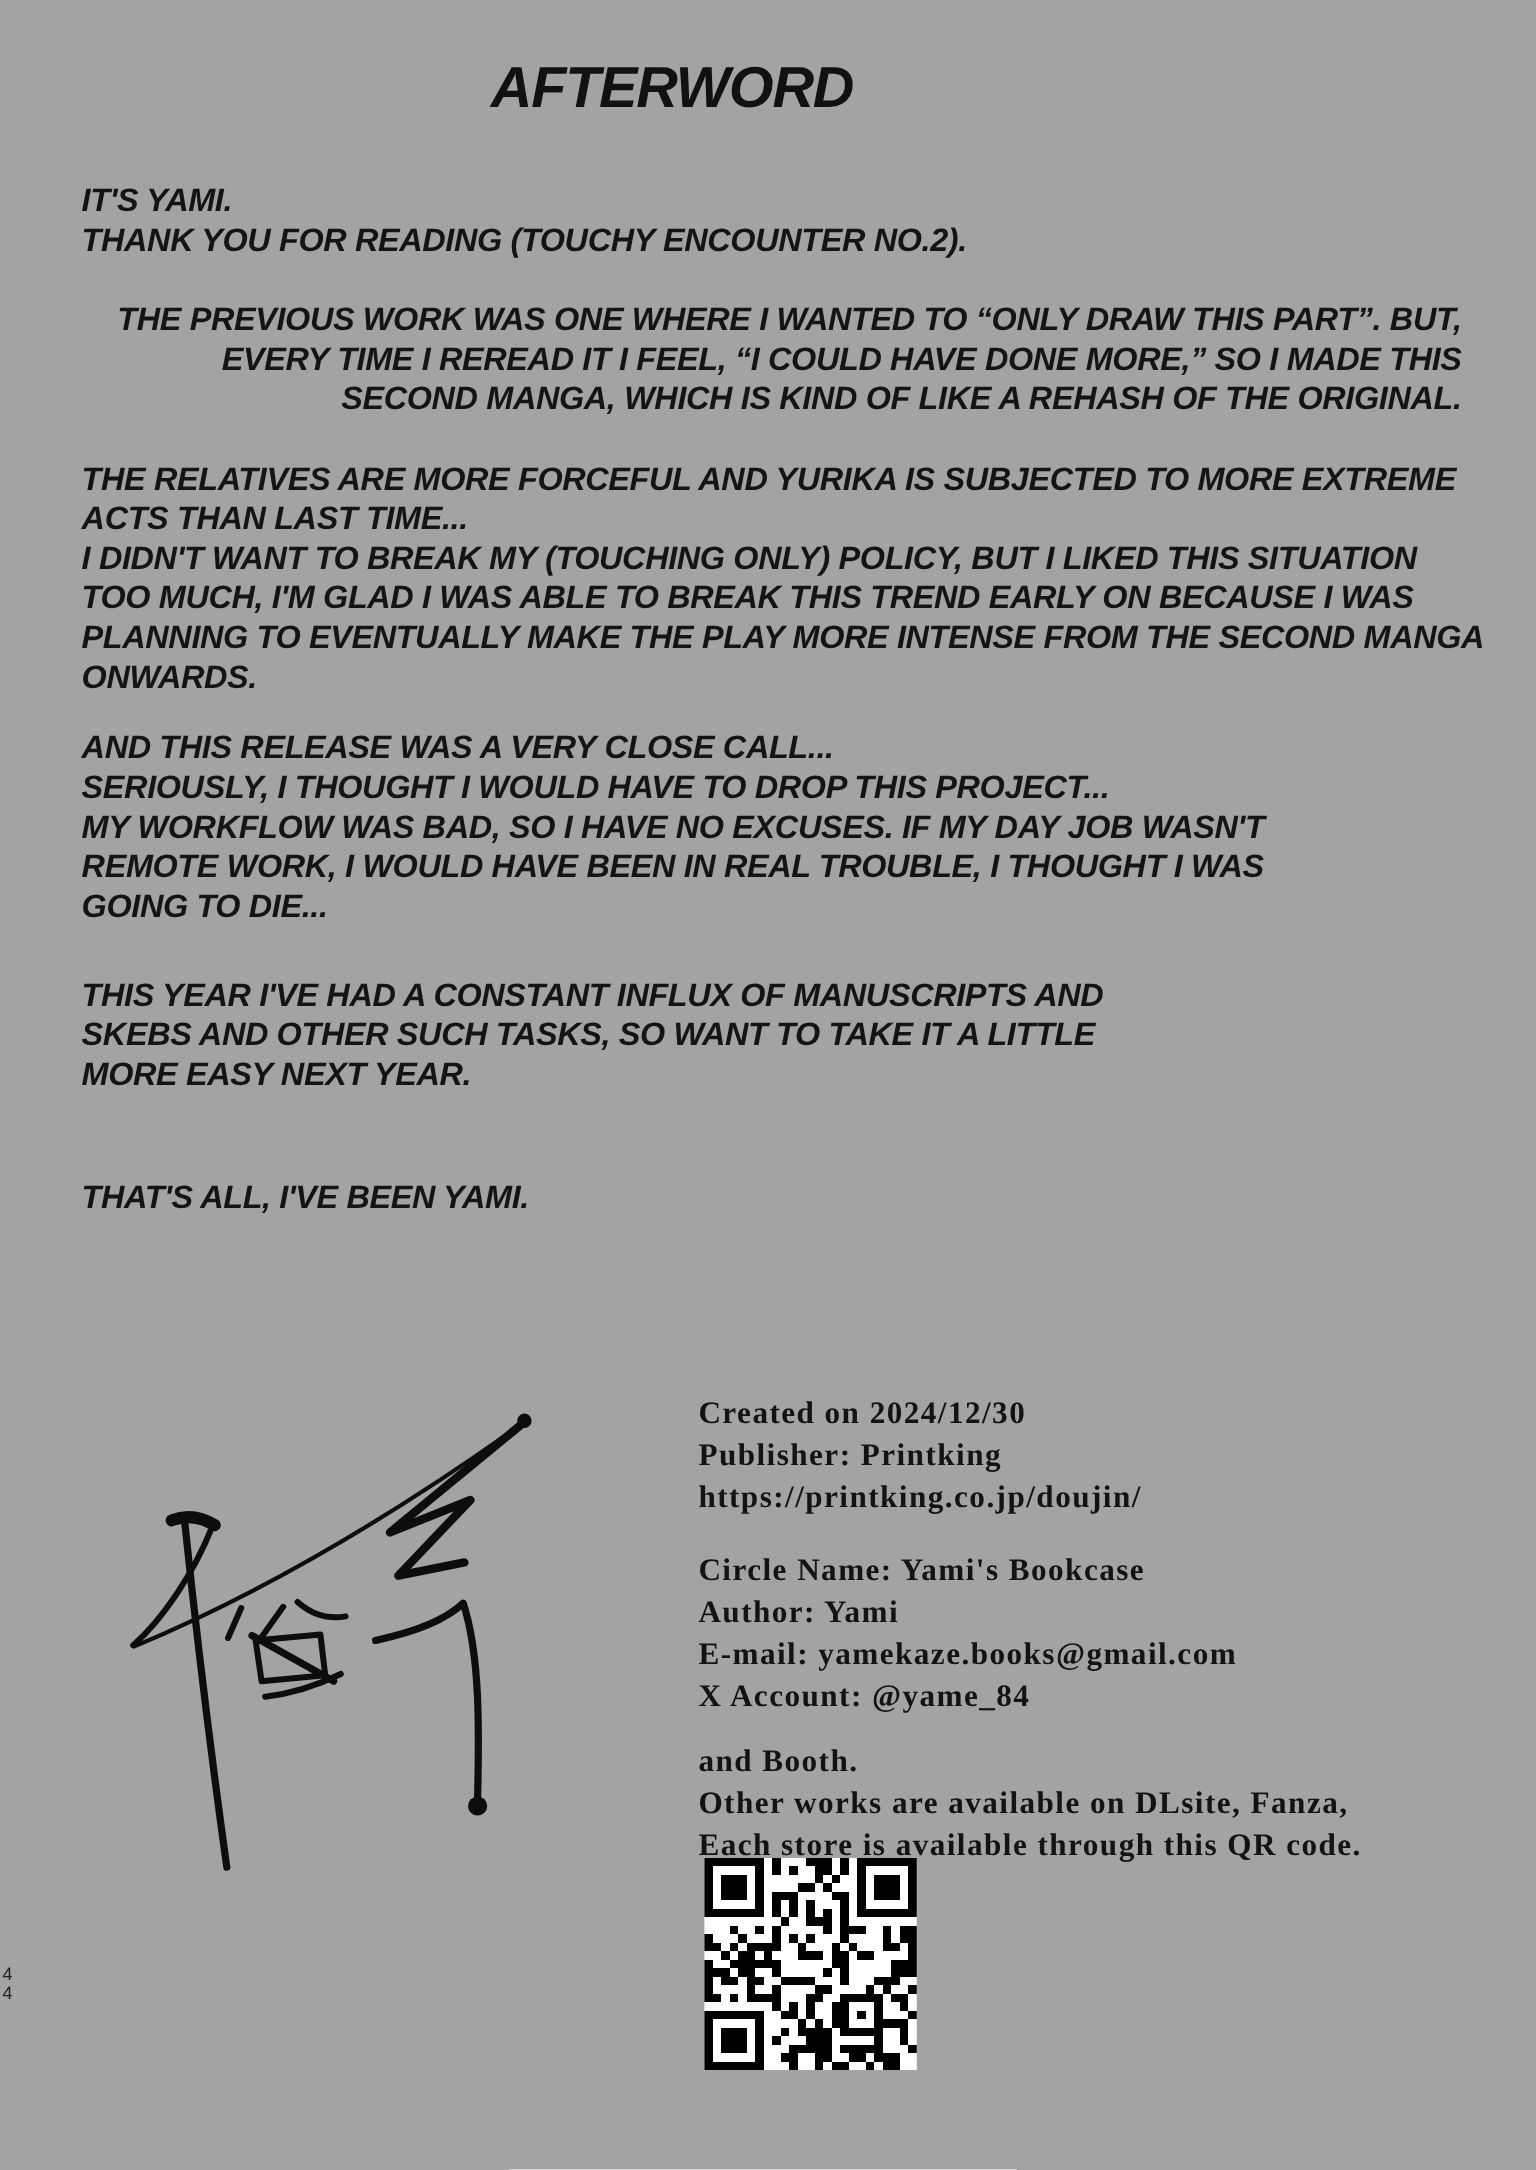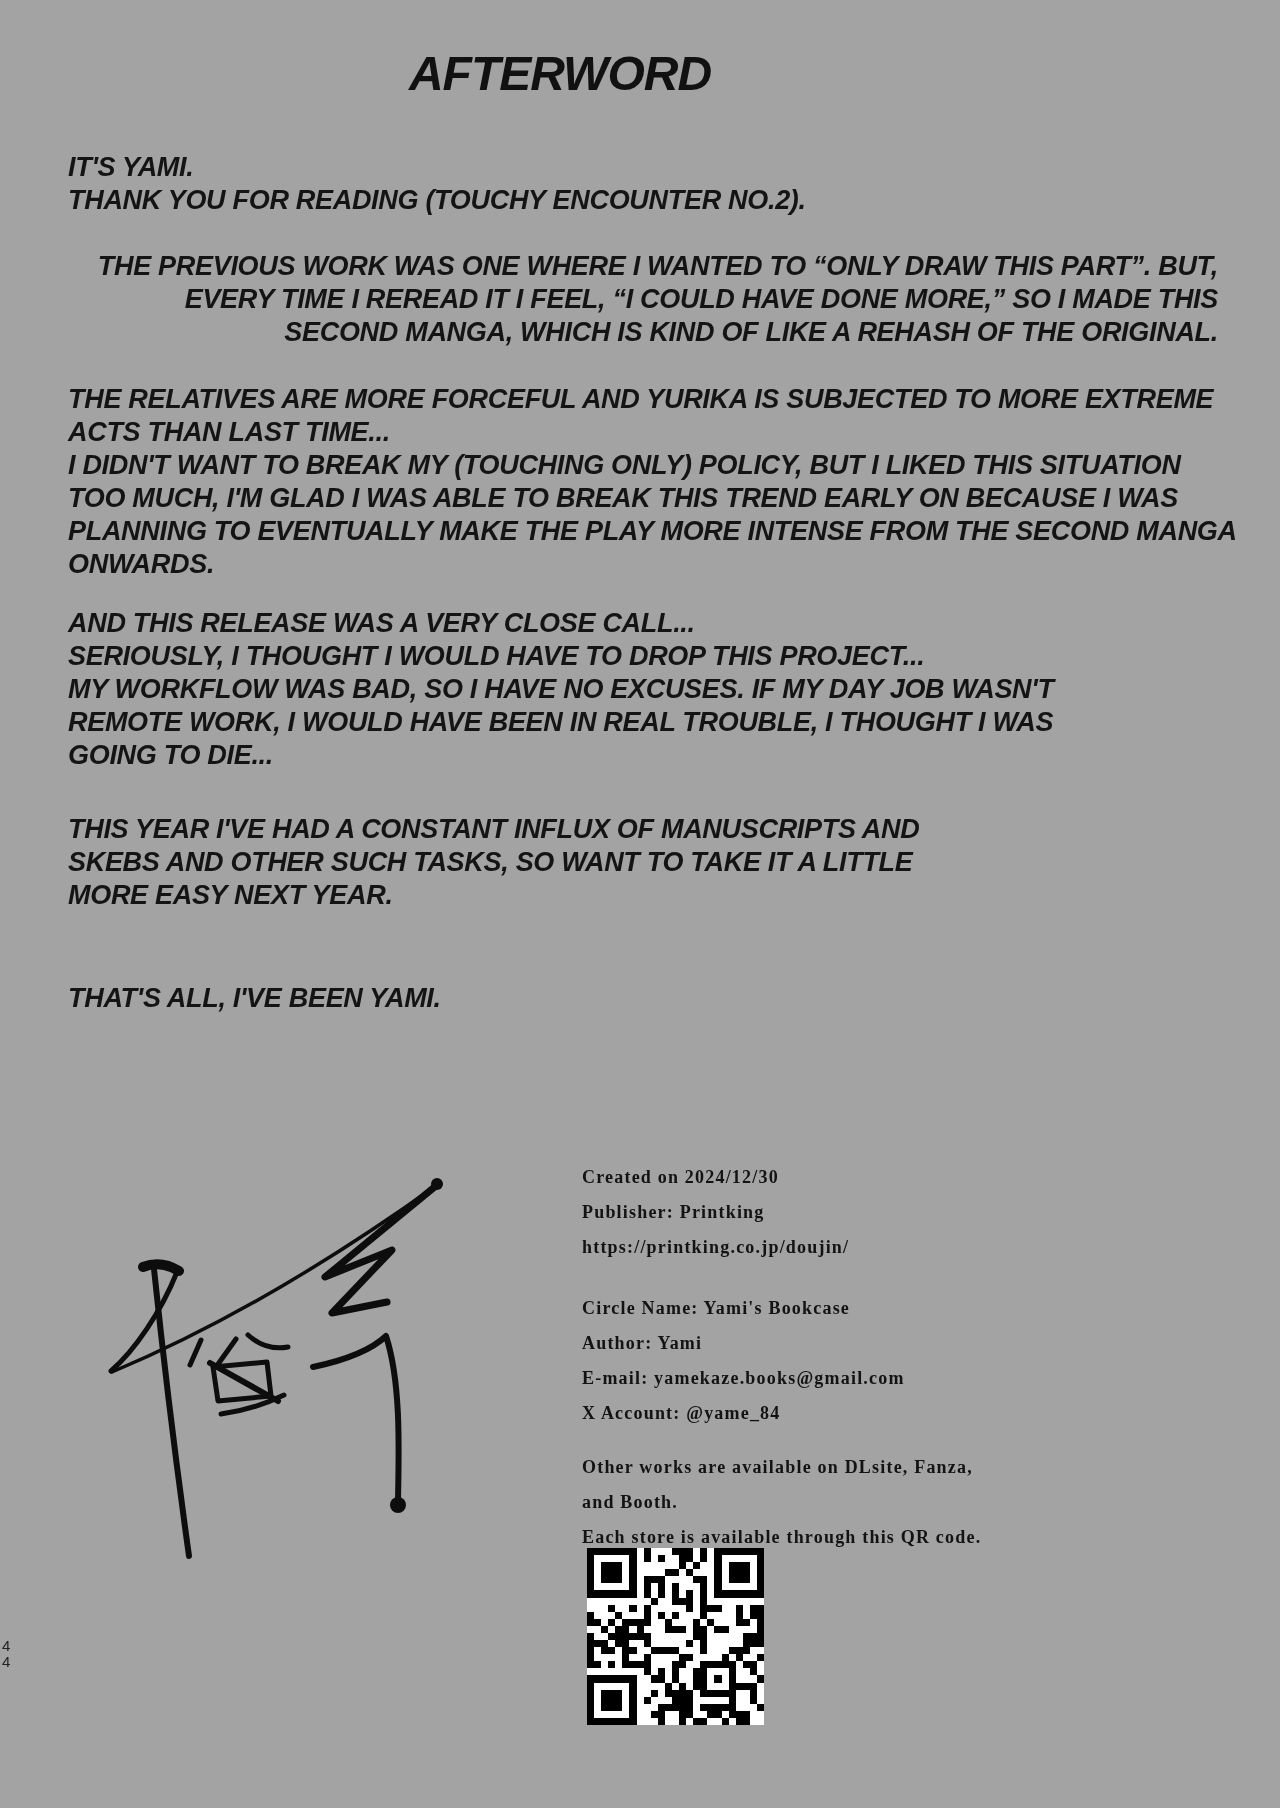--- a/index.html
+++ b/index.html
@@ -33,21 +33,21 @@
     font-style:italic;
     letter-spacing:-0.3px;
     line-height:33px;
     color:#141414;
     white-space:nowrap;
   }
   .colophon-block{
     position:absolute;
     left:582px;width:660px;
     font-family:"Liberation Serif",serif;
-    font-size:18px;
+    font-size:26px;
     font-weight:700;
     letter-spacing:1.2px;
     line-height:35px;
     color:#131313;
     white-space:nowrap;
   }
   .signature-svg{position:absolute;left:85px;top:1150px;width:385px;height:450px;}
   .signature-svg path{fill:none;stroke:#0d0d0d;stroke-linecap:round;stroke-linejoin:round;}
   .signature-svg .blob{fill:#0d0d0d;stroke:none;}
   .qr-svg{position:absolute;left:587px;top:1548px;width:177px;height:177px;shape-rendering:crispEdges;}
@@ -130,22 +130,22 @@
         <div>Publisher: Printking</div>
         <div>https://printking.co.jp/doujin/</div>
       </div>
       <div class="colophon-block" style="top: 1291px;">
         <div>Circle Name: Yami's Bookcase</div>
         <div>Author: Yami</div>
         <div>E-mail: yamekaze.books@gmail.com</div>
         <div>X Account: @yame_84</div>
       </div>
       <div class="colophon-block" style="top: 1450px;">
+        <div>and Booth.</div>
         <div>Other works are available on DLsite, Fanza,</div>
-        <div>and Booth.</div>
         <div>Each store is available through this QR code.</div>
       </div>
     </div>
 
   <svg class="qr-svg" id="qr" viewBox="0 0 25 25" aria-label="QR code">
       <rect x="0" y="0" width="25" height="25" fill="#fff"></rect>
       <rect x="0" y="0" width="7" height="7" fill="#000"></rect>
       <rect x="1" y="1" width="5" height="5" fill="#fff"></rect>
       <rect x="2" y="2" width="3" height="3" fill="#000"></rect>
       <rect x="18" y="0" width="7" height="7" fill="#000"></rect>

